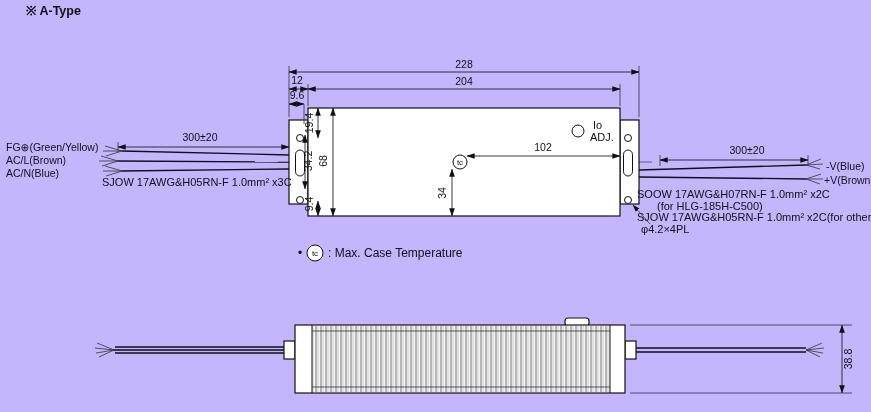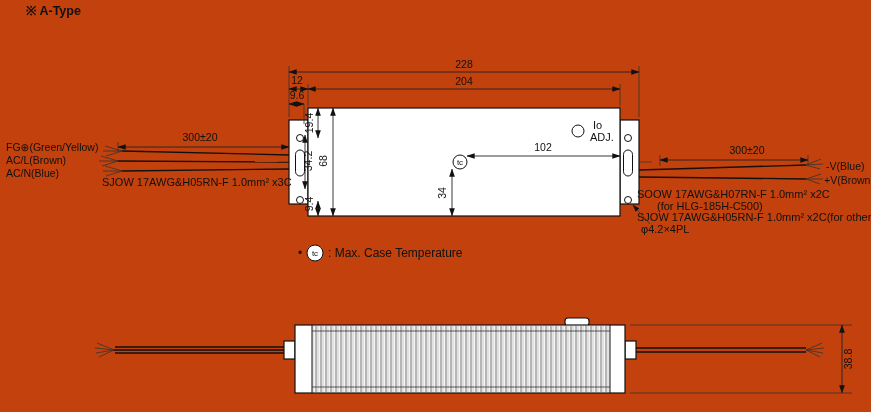--- a/index.html
+++ b/index.html
@@ -1,16 +1,16 @@
 <!DOCTYPE html>
 <html><head>
 <meta charset="utf-8">
 <style>
   html,body{margin:0;padding:0;background:#fff}
-  .canvas{position:relative;width:871px;height:412px;background:#c2410c;overflow:hidden;font-family:"Liberation Sans",sans-serif}
+  .canvas{position:relative;width:871px;height:412px;background:#c4b5fd;overflow:hidden;font-family:"Liberation Sans",sans-serif}
   svg{display:block}
   svg text{fill:#111;font-family:"Liberation Sans",sans-serif;font-size:11px}
   svg text.title{font-size:12.5px;font-weight:bold}
   svg text.dim{font-size:10.5px}
   svg text.lblS{font-size:10.5px}
   svg text.note{font-size:12px}
   svg text.tcTxt{font-size:8px}
   .ln{stroke:#111;stroke-width:1;fill:none}
   .wire{stroke:#111;stroke-width:1.3;fill:none}
   .thin{stroke:#333;stroke-width:0.8;fill:none}

